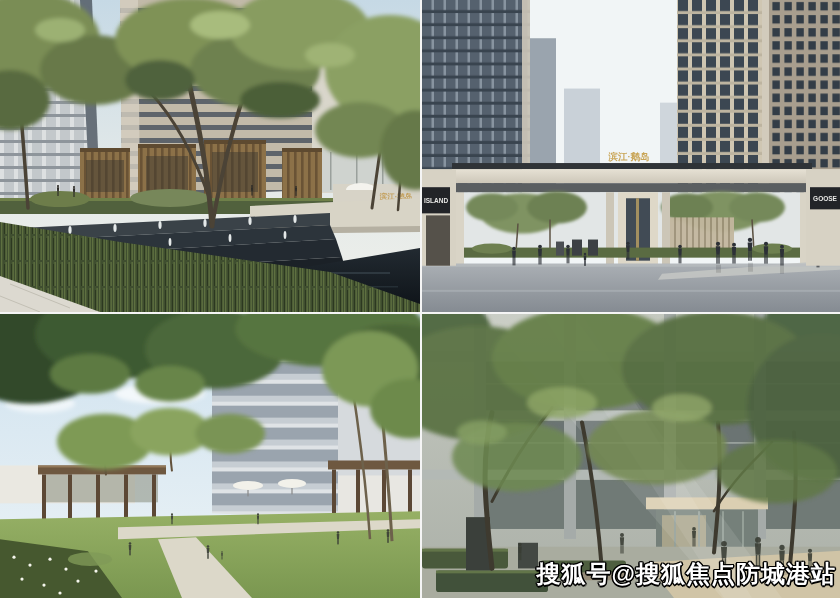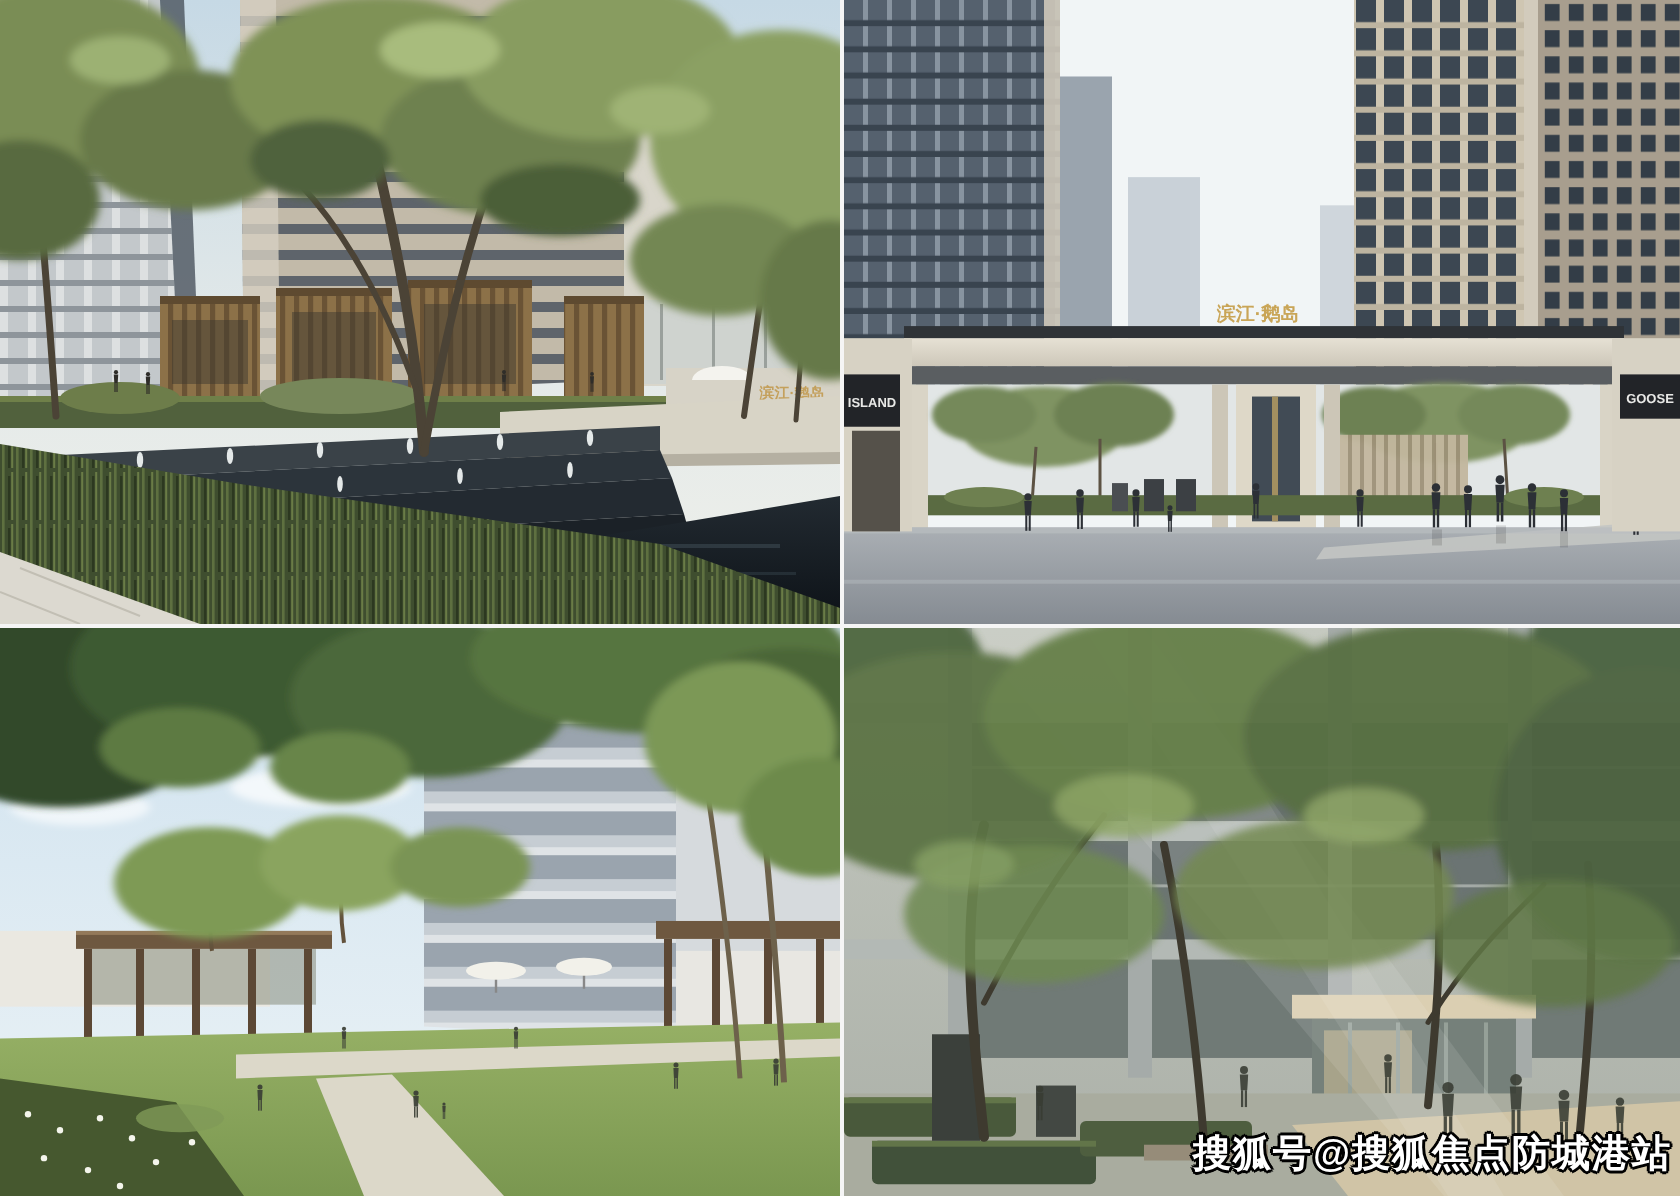--- a/index.html
+++ b/index.html
@@ -9,21 +9,21 @@
   }
   .grid{
     position:absolute;inset:0;display:grid;
     grid-template-columns:420px 418px;grid-template-rows:312px 284px;
     gap:2px;background:#f5f5f5;
   }
   .panel{position:relative;overflow:hidden;}
   .panel svg{display:block;width:100%;height:100%;}
   .watermark{
     position:absolute;right:4px;bottom:8px;z-index:10;
-    font-size:19px;font-weight:bold;letter-spacing:1px;white-space:nowrap;
+    font-size:24px;font-weight:bold;letter-spacing:1px;white-space:nowrap;
     color:#fff;
     text-shadow:-1.5px 0 #000,1.5px 0 #000,0 -1.5px #000,0 1.5px #000,
       -1px -1px #000,1px 1px #000,-1px 1px #000,1px -1px #000;
   }
   text{font-family:"Liberation Sans",sans-serif;}
 </style>
 </head>
 <body>
 
 <div class="stage">

